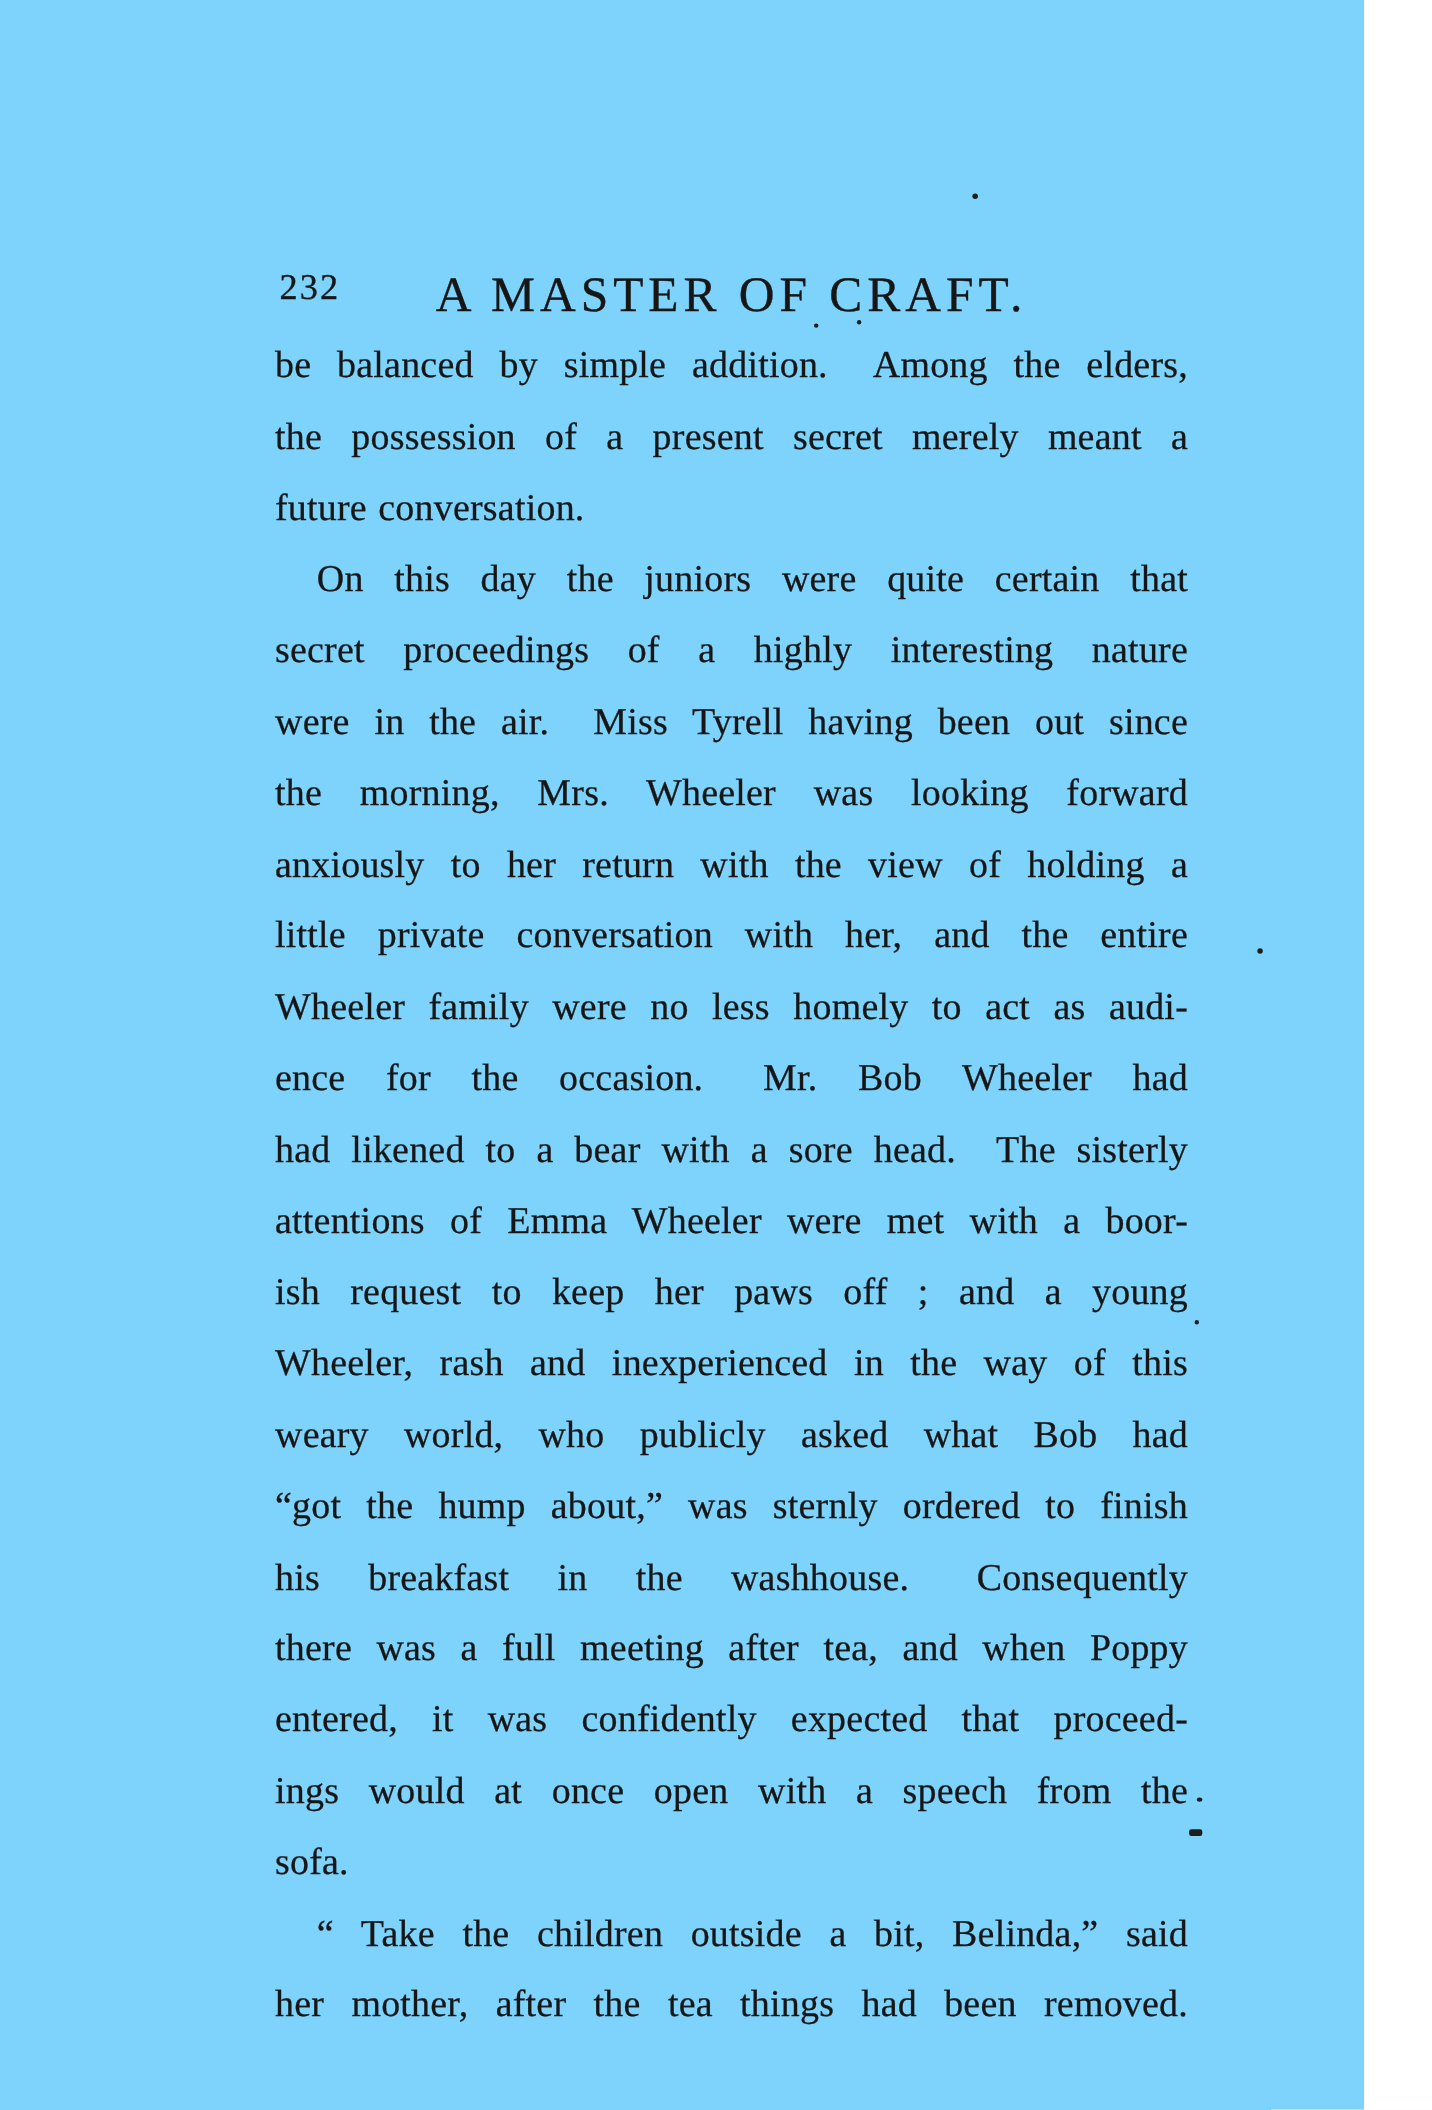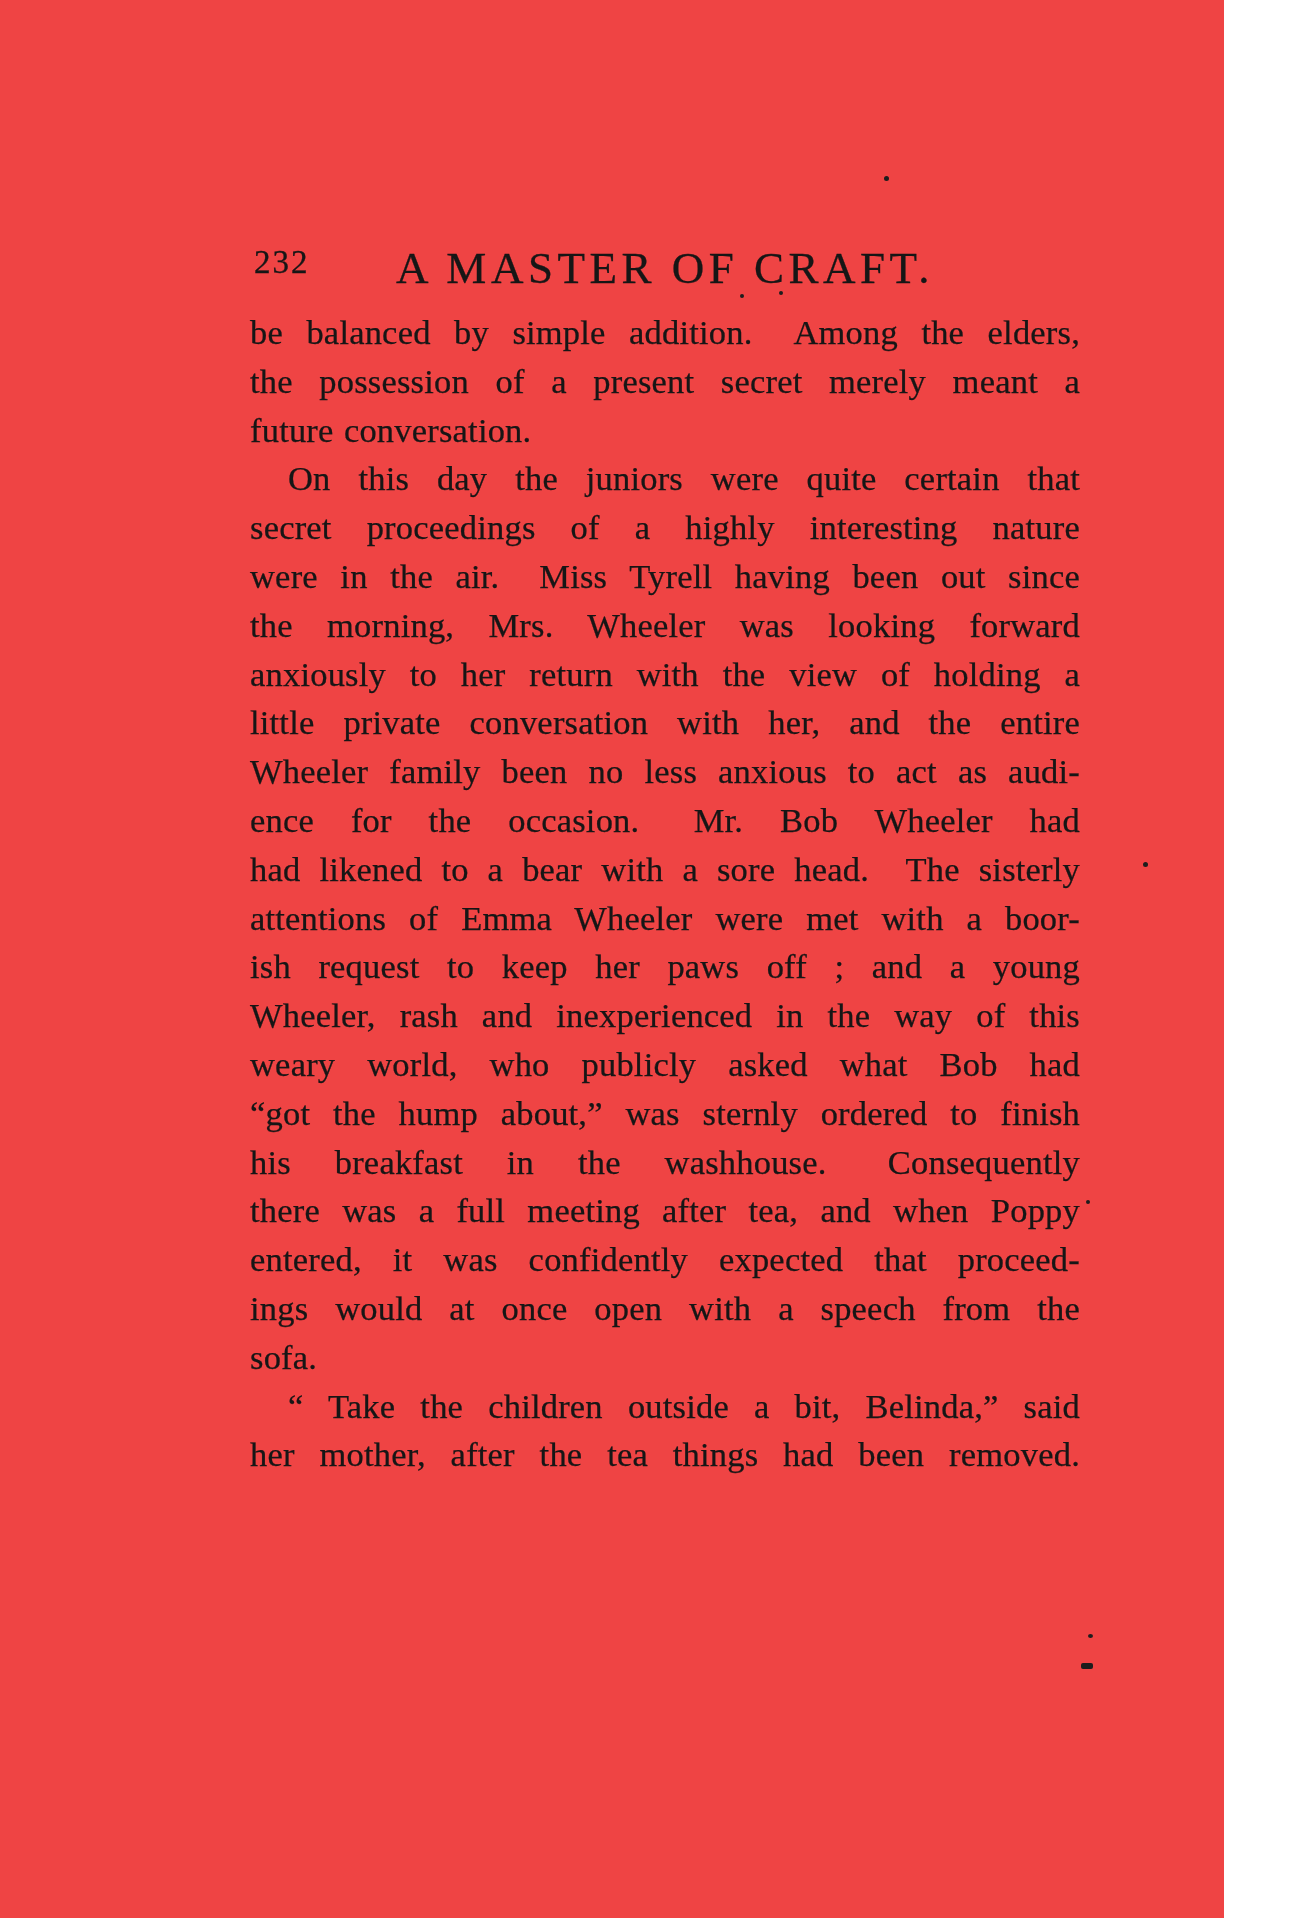--- a/index.html
+++ b/index.html
@@ -1,24 +1,25 @@
 <!DOCTYPE html>
 <html><head>
 <meta charset="utf-8">
 <style>
   html, body { margin: 0; padding: 0; background: #ffffff; }
 
   .page {
     position: relative;
     width: 1224px;
     height: 1918px;
-    background: #ef4444;
+    background: #7dd3fc;
     overflow: hidden;
     font-family: "Liberation Serif", "DejaVu Serif", serif;
     color: #161616;
+    padding-left: 16px;
   }
 
   .text-block {
     position: absolute;
     left: 250px;
     top: 236px;
     width: 830px;
   }
 
   .header { position: relative; height: 52px; }
@@ -42,20 +43,21 @@
 
   .body-lines { margin-top: 20px; }
 
   .line {
     font-size: 34.5px;
     line-height: 48.8px;
     letter-spacing: 0.2px;
     word-spacing: 1.5px;
     text-align: justify;
     text-align-last: justify;
+    margin-top: 16px;
     -webkit-text-stroke: 0.25px #161616;
   }
   .line.end { text-align-last: left; }
   .line.indent { padding-left: 38px; }
 
   .speck {
     position: absolute;
     background: #1d1d1d;
     border-radius: 50%;
   }
@@ -81,21 +83,21 @@
     <div class="body-lines">
         <div class="line">be balanced by simple addition.  Among the elders,</div>
         <div class="line">the possession of a present secret merely meant a</div>
         <div class="line end">future conversation.</div>
         <div class="line indent">On this day the juniors were quite certain that</div>
         <div class="line">secret proceedings of a highly interesting nature</div>
         <div class="line">were in the air.  Miss Tyrell having been out since</div>
         <div class="line">the morning, Mrs. Wheeler was looking forward</div>
         <div class="line">anxiously to her return with the view of holding a</div>
         <div class="line">little private conversation with her, and the entire</div>
-        <div class="line">Wheeler family been no less anxious to act as audi-</div>
+        <div class="line">Wheeler family were no less homely to act as audi-</div>
         <div class="line">ence for the occasion.  Mr. Bob Wheeler had</div>
         <div class="line">had likened to a bear with a sore head.  The sisterly</div>
         <div class="line">attentions of Emma Wheeler were met with a boor-</div>
         <div class="line">ish request to keep her paws off ; and a young</div>
         <div class="line">Wheeler, rash and inexperienced in the way of this</div>
         <div class="line">weary world, who publicly asked what Bob had</div>
         <div class="line">“got the hump about,” was sternly ordered to finish</div>
         <div class="line">his breakfast in the washhouse.  Consequently</div>
         <div class="line">there was a full meeting after tea, and when Poppy</div>
         <div class="line">entered, it was confidently expected that proceed-</div>

